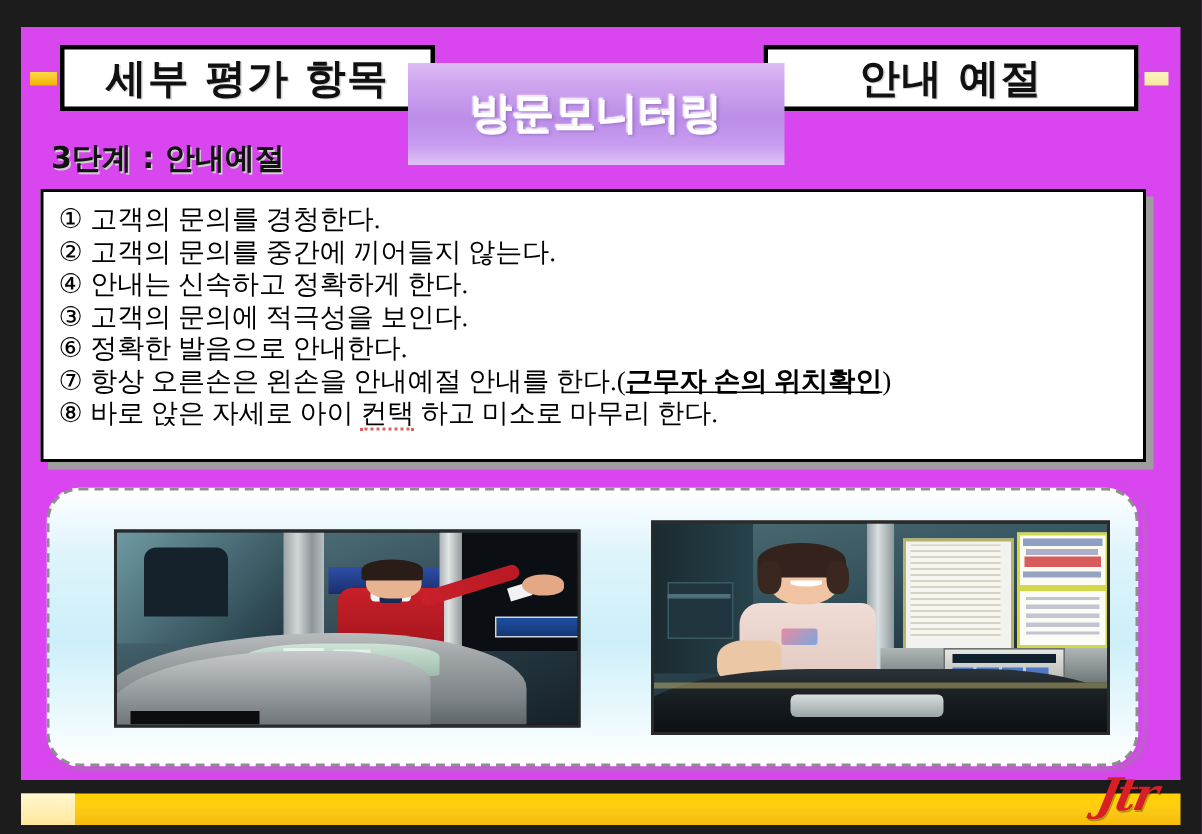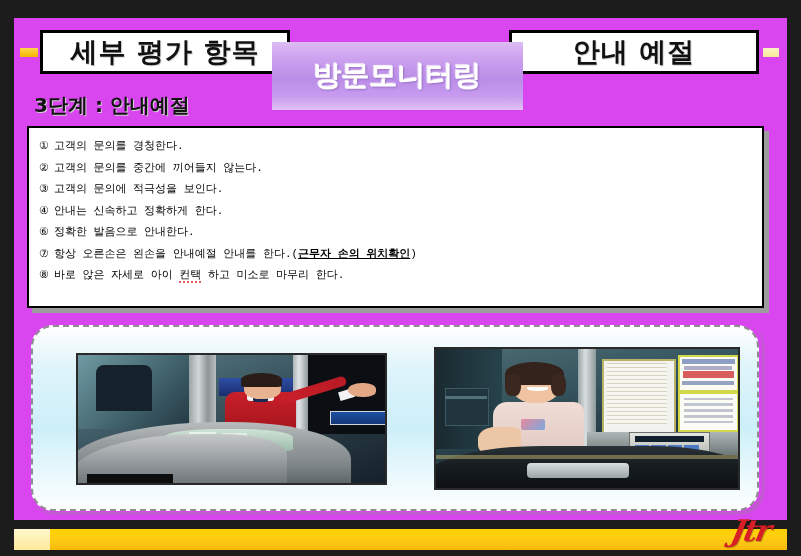--- a/index.html
+++ b/index.html
@@ -84,22 +84,22 @@
   .listbox-shadow{
     position:absolute;left:18px;top:113px;width:737px;height:182px;
     background:#9d9d9d;
   }
   .listbox{
     position:absolute;left:13px;top:108px;width:737px;height:182px;
     background:#ffffff;border:2px solid #000;box-sizing:border-box;
     padding:8px 0 0 10px;
   }
   .li{
-    font-size:11px;color:#000;line-height:21.5px;
-    font-family:Liberation Mono, monospace;
+    font-size:18px;color:#000;line-height:21.5px;
+    font-family:Liberation Serif, serif;
     white-space:nowrap;
   }
   .li .num{margin-right:5px;}
   .u-solid{text-decoration:underline;font-weight:bold;margin-top:20px;}
   .spell{
     border-bottom:2px dotted #e06060;
     padding-bottom:0px;
   }
 
   
@@ -224,24 +224,24 @@
     <div class="listbox-shadow"></div>
     <div class="listbox">
 
       <div class="li">
         <span class="num">①</span><span>고객의  문의를 경청한다.</span>
       </div>
       <div class="li">
         <span class="num">②</span><span>고객의  문의를 중간에 끼어들지 않는다.</span>
       </div>
       <div class="li">
+        <span class="num">④</span><span>안내는 신속하고 정확하게 한다.</span>
+      </div>
+      <div class="li">
         <span class="num">③</span><span>고객의  문의에 적극성을  보인다.</span>
-      </div>
-      <div class="li">
-        <span class="num">④</span><span>안내는 신속하고 정확하게 한다.</span>
       </div>
       <div class="li">
         <span class="num">⑥</span><span>정확한 발음으로 안내한다.</span>
       </div>
       <div class="li">
         <span class="num">⑦</span><span>항상 오른손은 왼손을 안내예절 안내를 한다.(</span><span class="u-solid">근무자 손의 위치확인</span><span>)</span>
       </div>
       <div class="li">
         <span class="num">⑧</span><span>바로 앉은 자세로 아이 </span><span class="spell">컨택</span><span> 하고 미소로 마무리 한다.</span>
       </div>

